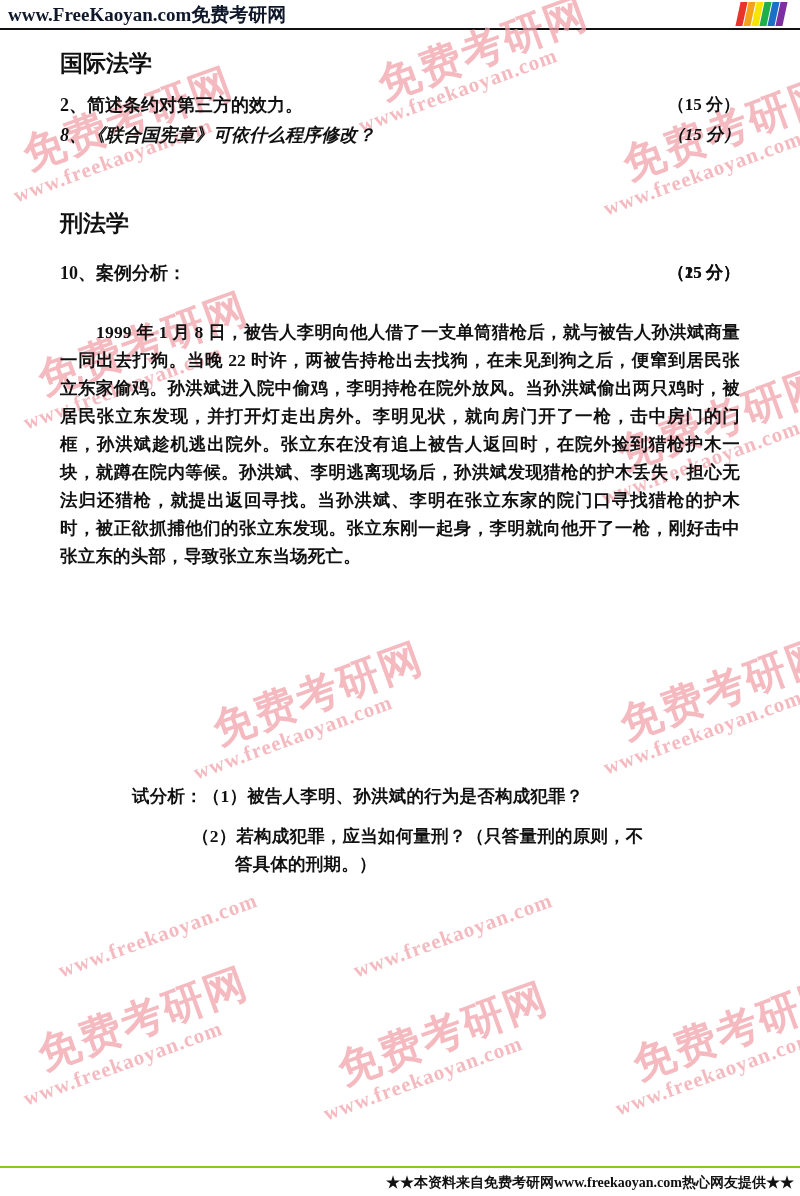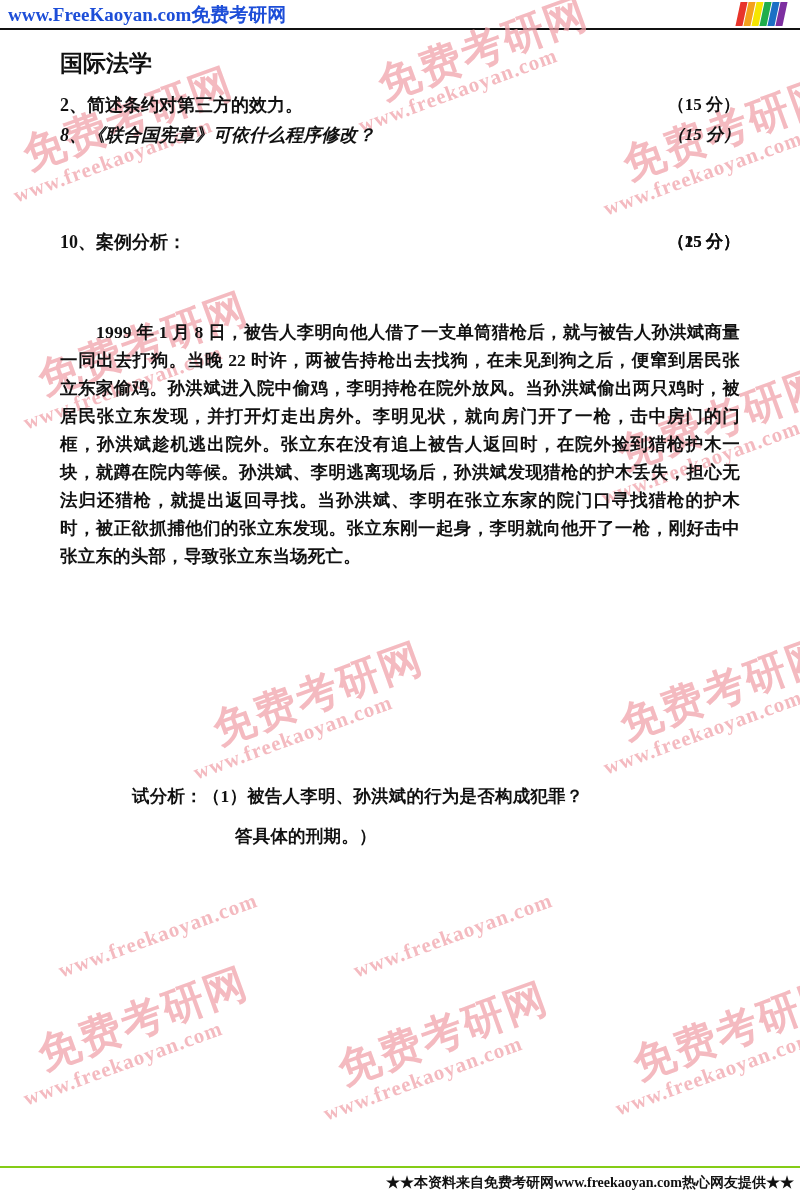--- a/index.html
+++ b/index.html
@@ -31,21 +31,21 @@
     border-bottom: 2px solid #111;
     box-sizing: border-box;
   }
   .brand {
     position: absolute;
     left: 8px;
     top: 2px;
     font-family: "Liberation Serif", serif;
     font-size: 19px;
     font-weight: bold;
-    color: #1d4ed8;
+    color: #0f172a;
     letter-spacing: 0px;
     white-space: nowrap;
   }
   .logo {
     position: absolute;
     right: 10px;
     top: 2px;
     width: 52px;
     height: 24px;
   }
@@ -218,37 +218,39 @@
         <span>2、简述条约对第三方的效力。</span>
         <span class="marks">（15 分）</span>
       </div>
       <div class="q-line" style="margin-top:6px;font-style:italic;">
         <span>8、《联合国宪章》可依什么程序修改？</span>
         <span class="marks">（15 分）</span>
       </div>
     </div>
 
     <div style="position:absolute; left:60px; top:178px; width:680px;">
+      <div class="sec-title">刑法学</div>
       <div class="q-line" style="margin-top:22px;">
         <span class="marks">（15 分）</span>
       </div>
       <div class="q-line" style="margin-top:6px;">
         <span>10、案例分析：</span>
         <span class="marks">（25 分）</span>
       </div>
     </div>
 
     <div style="position:absolute; left:60px; top:288px; width:680px;">
       <p class="para indent2" style="margin:0 0 0 0;">1999 年 1 月 8 日，被告人李明向他人借了一支单筒猎枪后，就与被告人孙洪斌商量一同出去打狗。当晚 22 时许，两被告持枪出去找狗，在未见到狗之后，便窜到居民张立东家偷鸡。孙洪斌进入院中偷鸡，李明持枪在院外放风。当孙洪斌偷出两只鸡时，被居民张立东发现，并打开灯走出房外。李明见状，就向房门开了一枪，击中房门的门框，孙洪斌趁机逃出院外。张立东在没有追上被告人返回时，在院外捡到猎枪护木一块，就蹲在院内等候。孙洪斌、李明逃离现场后，孙洪斌发现猎枪的护木丢失，担心无法归还猎枪，就提出返回寻找。当孙洪斌、李明在张立东家的院门口寻找猎枪的护木时，被正欲抓捕他们的张立东发现。张立东刚一起身，李明就向他开了一枪，刚好击中张立东的头部，导致张立东当场死亡。</p>
     </div>
 
     <div style="position:absolute; left:60px; top:740px; width:680px;">
       <div class="para" style="margin:12px; padding-left:60px; text-indent:0;">
         <span>试分析：</span><span>（1）被告人李明、孙洪斌的行为是否构成犯罪？</span>
       </div>
+      <div class="para" style="margin:0; padding-left:132px; text-indent:0;">（2）若构成犯罪，应当如何量刑？（只答量刑的原则，不</div>
       <div class="para" style="margin:0; padding-left:175px; text-indent:0;">答具体的刑期。）</div>
     </div>
 
   </div>
 
   <div class="footer">
     <div class="footer-text">★★本资料来自免费考研网www.freekaoyan.com热心网友提供★★</div>
   </div>
 
 </div>

